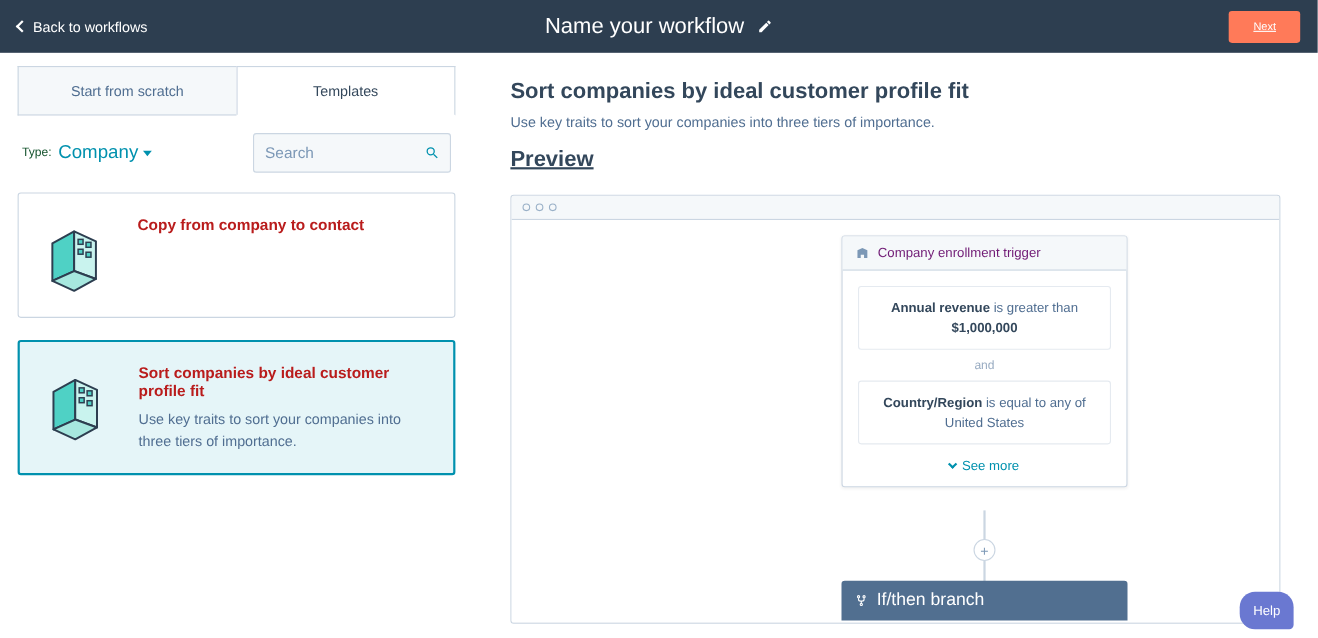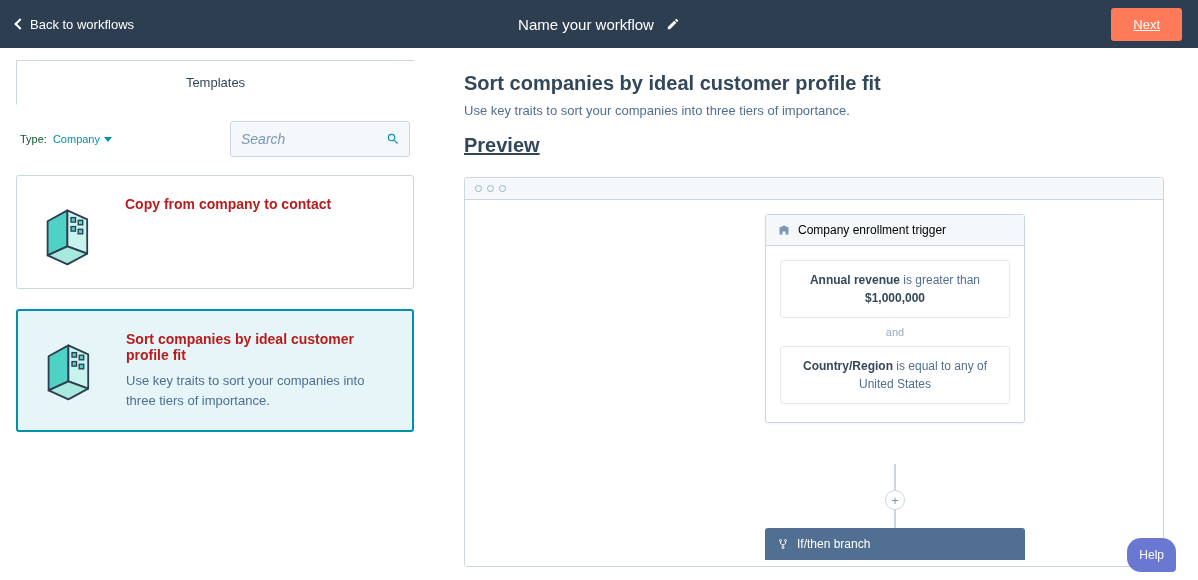--- a/index.html
+++ b/index.html
@@ -36,34 +36,34 @@
     transform: rotate(45deg);
   }
   .title-wrap {
     position: absolute;
     left: 50%;
     transform: translateX(-50%);
     display: flex;
     align-items: center;
     gap: 12px;
     color: #fff;
-    font-size: 15px;
+    font-size: 20px;
     font-weight: 500;
   }
   .pencil {
     width: 14px; height: 14px;
     fill: #fff;
   }
   .next-btn {
     margin-left: auto;
     background: #ff7a59;
     color: #fff;
     border: none;
     padding: 9px 22px;
-    font-size: 13px;
+    font-size: 10px;
     font-weight: 500;
     border-radius: 3px;
     cursor: pointer;
     text-decoration: underline;
   }
   
   .content {
     display: flex;
     height: calc(100% - 48px);
   }
@@ -99,21 +99,21 @@
     display: flex;
     align-items: center;
     padding: 16px 20px 8px 20px;
     gap: 6px;
   }
   .type-label {
     font-size: 11px;
     color: #14532d;
   }
   .type-val {
-    font-size: 11px;
+    font-size: 17px;
     color: #0091ae;
     font-weight: 500;
     display: flex;
     align-items: center;
     gap: 4px;
     cursor: pointer;
   }
   .caret-down {
     width: 0; height: 0;
     border-left: 4px solid transparent;
@@ -126,21 +126,20 @@
     width: 180px;
   }
   .search-input {
     width: 100%;
     padding: 9px 32px 9px 10px;
     border: 1px solid #cbd6e2;
     border-radius: 3px;
     font-size: 14px;
     color: #506e91;
     background: #f5f8fa;
-    font-style: italic;
   }
   .search-input::placeholder { color: #7c98b6; }
   .search-icon {
     position: absolute;
     right: 10px;
     top: 50%;
     transform: translateY(-50%);
     width: 14px; height: 14px;
   }
   .cards {
@@ -236,21 +235,21 @@
     width: 260px;
     border: 1px solid #cbd6e2;
     border-radius: 3px;
     background: #fff;
     box-shadow: 0 1px 3px rgba(0,0,0,0.06);
   }
   .trigger-head {
     padding: 8px 12px;
     border-bottom: 1px solid #cbd6e2;
     font-size: 12px;
-    color: #000000;
+    color: #701a75;
     display: flex;
     align-items: center;
     gap: 8px;
     background: #f5f8fa;
   }
   .trigger-body {
     padding: 14px 14px 10px 14px;
     font-size: 12px;
     text-align: center;
   }
@@ -312,21 +311,21 @@
   }
   .branch-card {
     position: absolute;
     top: 328px;
     left: 300px;
     width: 260px;
     background: #516f90;
     color: #fff;
     border-radius: 3px 3px 0 0;
     padding: 9px 12px;
-    font-size: 12px;
+    font-size: 16px;
     display: flex;
     align-items: center;
     gap: 8px;
   }
   
   .help-btn {
     position: absolute;
     right: 22px;
     bottom: 8px;
     background: #6a78d1;
@@ -353,20 +352,21 @@
         <path d="M3 17.25V21h3.75l11-11-3.75-3.75-11 11zM20.7 7.04a1 1 0 0 0 0-1.41l-2.34-2.34a1 1 0 0 0-1.41 0l-1.83 1.83 3.75 3.75 1.83-1.83z"></path>
       </svg>
   </div>
   <button class="next-btn">Next</button>
 </div>
 
 <div class="content">
 
   <div class="left">
     <div class="tabs">
+      <div class="tab">Start from scratch</div>
       <div class="tab active">Templates</div>
     </div>
     <div class="filter-row">
       <span class="type-label">Type:</span>
       <span class="type-val">
         <span>Company</span>
         <span class="caret-down"></span>
       </span>
       <div class="search-wrap">
         <input class="search-input" placeholder="Search" style="">
@@ -433,20 +433,24 @@
             <span>Company enrollment trigger</span>
           </div>
           <div class="trigger-body">
             <div class="cond-box">
               <strong>Annual revenue</strong><span> is greater than </span><br><strong>$1,000,000</strong>
             </div>
             <div class="and-label">and</div>
             <div class="cond-box">
               <strong>Country/Region</strong><span> is equal to any of </span><br><span>United States</span>
             </div>
+            <div class="see-more">
+              <span class="chev-down"></span>
+              <span>See more</span>
+            </div>
           </div>
         </div>
         <div class="connector"></div>
         <div class="plus-node">+</div>
         <div class="branch-card">
           <svg class="bicon-w" viewBox="0 0 24 24">
               <path d="M7 3a2 2 0 1 0 0 4 2 2 0 0 0 0-4zm10 0a2 2 0 1 0 0 4 2 2 0 0 0 0-4zM7 7v3c0 2 2 3 4 3h2c2 0 4-1 4-3V7M12 13v4m0 0a2 2 0 1 0 0 4 2 2 0 0 0 0-4z" fill="none" stroke="#fff" stroke-width="2"></path>
             </svg>
           <span>If/then branch</span>
         </div>

